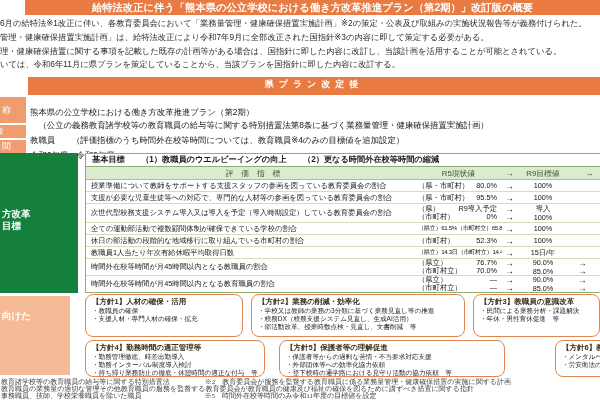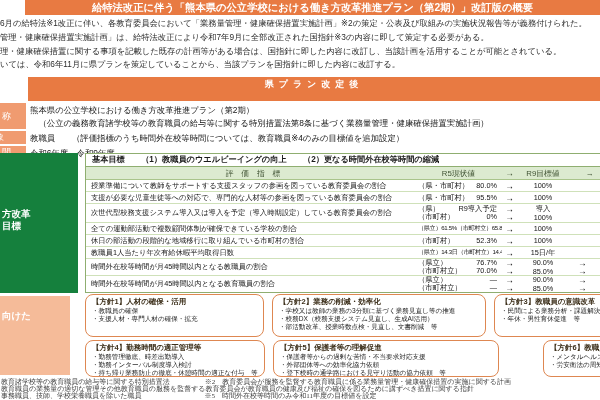--- a/index.html
+++ b/index.html
@@ -10,30 +10,30 @@
   
   .titlebar{
     position:absolute;left:25px;top:0;width:575px;height:15px;background:#e87a42;
     color:#fff;font-weight:bold;font-size:10.3px;line-height:15px;text-align:center;white-space:nowrap;
   }
   
   .intro{position:absolute;left:0;top:17px;width:600px;font-size:8.3px;line-height:13.8px;color:#2b2b2b;white-space:nowrap;}
   
   .plan{position:absolute;left:0;top:77px;width:600px;}
   .plan-head{
-    margin-left:28px;height:24px;background:#e87a42;color:#fff;font-weight:bold;
+    margin-left:28px;height:18px;background:#e87a42;color:#fff;font-weight:bold;
     font-size:9px;line-height:14px;text-align:center;letter-spacing:5px;white-space:nowrap;
   }
   .p-row{display:flex;margin-top:2px;}
   .p-lab{
     width:26px;background:#f09b70;color:#fff;font-size:9px;display:flex;align-items:center;
     padding-left:2px;overflow:hidden;box-sizing:border-box;flex:none;
   }
   .p-lab .sliver{margin-left:-7px;display:inline-block;}
-  .p-body{margin-left:4px;font-size:8.4px;line-height:12.5px;color:#151515;white-space:nowrap;padding-top:1px;}
+  .p-body{margin-left:4px;font-size:8.4px;line-height:12.5px;color:#151515;white-space:nowrap;padding-top:1px;margin-top:8px;}
   .h26{height:26px;} .h13{height:13px;}
   
   .goal-panel{
     position:absolute;left:0;top:153px;width:78px;height:140px;background:#15803d;color:#fff;
     font-weight:bold;font-size:9.5px;line-height:12px;padding:55px 0 0 2px;box-sizing:border-box;
   }
   .pol-panel{
     position:absolute;left:0;top:296px;width:70px;height:79px;background:#f5bb99;color:#fff;
     font-weight:bold;font-size:9.5px;padding:14px 0 0 2px;box-sizing:border-box;
   }
@@ -51,28 +51,28 @@
   .c-cur.join{justify-content:flex-start;font-size:6.1px;letter-spacing:-0.3px;}
   .c-arr{width:15px;text-align:center;font-weight:bold;font-size:8.5px;flex:none;}
   .c-tgt{width:52px;text-align:center;flex:none;white-space:nowrap;}
   .c-ext{width:40px;padding-left:9px;font-weight:bold;font-size:8.5px;box-sizing:border-box;flex:none;white-space:nowrap;}
   .ctr{text-align:center;justify-content:center;padding-left:4px;}
   .g-head .c-ext span{font-weight:normal;margin-left:8px;font-size:7.8px;}
   
   .policies{position:absolute;left:85px;top:294px;width:515px;}
   .pol-row{display:flex;}
   .pol-row.r1{height:43px;margin-bottom:3px;}
-  .pol-row.r2{height:37px;}
+  .pol-row.r2{height:37px;gap:6px;}
   .pbox{
     border:1.5px solid #de8751;border-radius:8px;background:#fff;padding:2px 6px 1px;
     box-sizing:border-box;overflow:hidden;flex:none;margin-right:8px;
   }
   .pbox .pt{font-size:7.5px;font-weight:bold;line-height:10px;white-space:nowrap;color:#3c2f1a;}
   .pbox .pi{font-size:6.6px;line-height:8.2px;white-space:nowrap;color:#222;}
-  .b1{width:179px;} .b2{width:214px;} .b3{width:127px;margin-right:0;}
+  .b1{width:158px;} .b2{width:214px;} .b3{width:127px;margin-right:0;}
   .b4{width:180px;} .b5{width:226px;} .b6{width:140px;margin-left:36px;margin-right:0;}
   
   .foot{
     position:absolute;left:1px;top:379px;width:600px;font-size:7px;line-height:7px;color:#3a3a3a;
     white-space:nowrap;font-family:"Liberation Serif","DejaVu Serif",serif;
   }
 </style>
 </head>
 <body>
 

